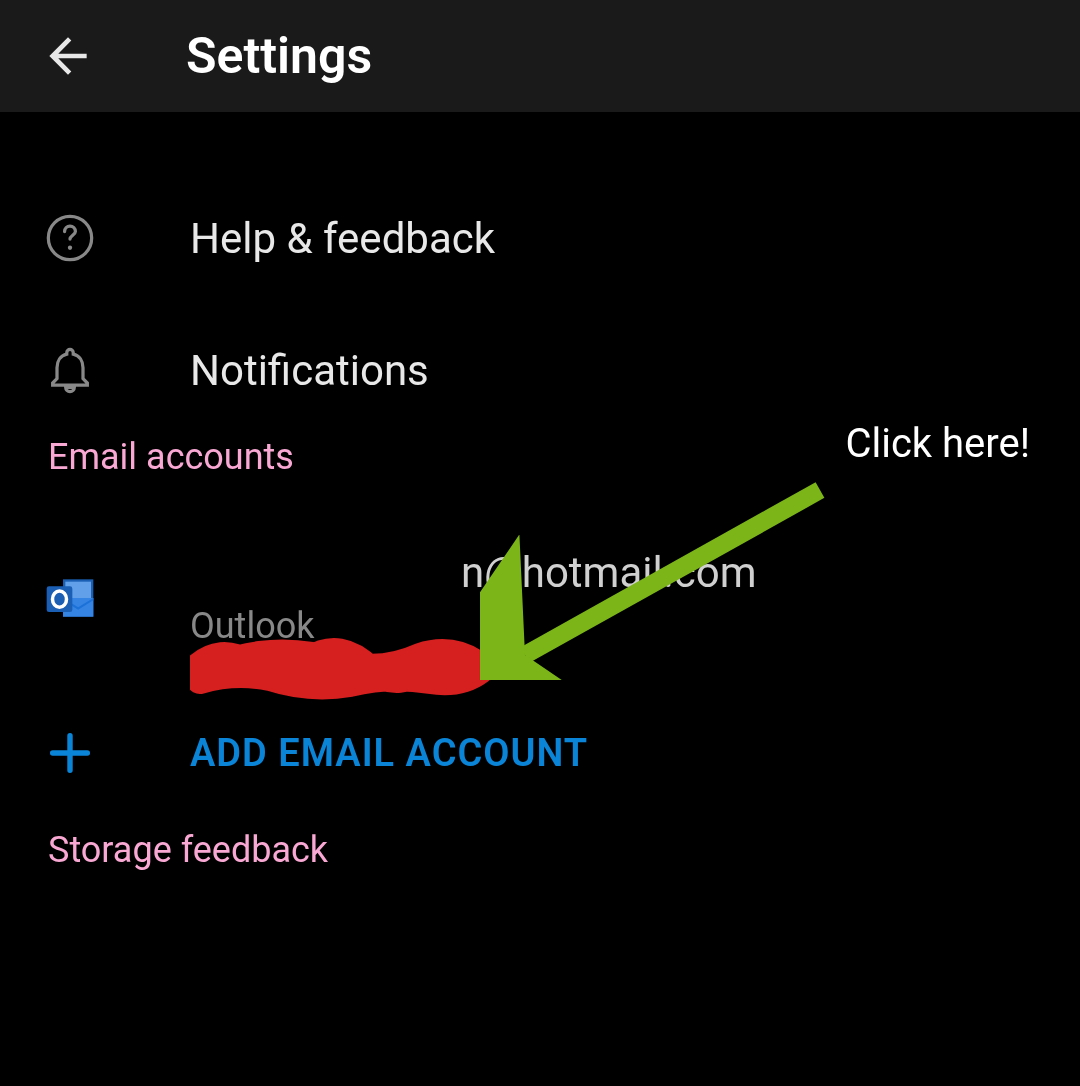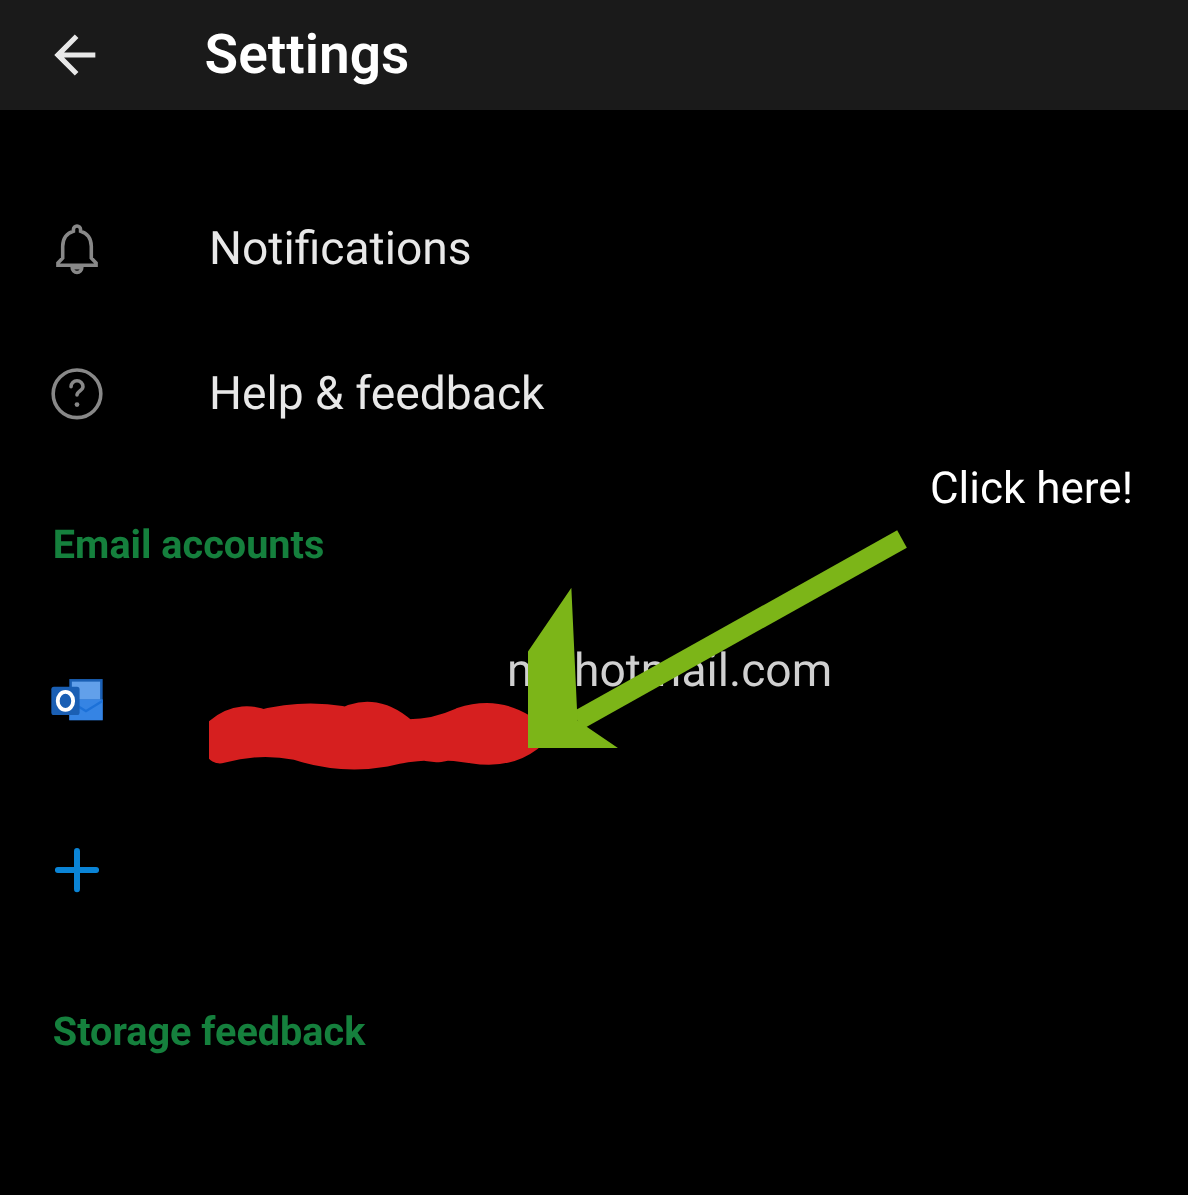--- a/index.html
+++ b/index.html
@@ -7,21 +7,21 @@
       width: 1080px;
       height: 1086px;
       background: #000000;
       font-family: -apple-system, BlinkMacSystemFont, "Segoe UI", Roboto, Arial, sans-serif;
       color: #e8e8e8;
       overflow: hidden;
       position: relative;
     }
     .header {
       background: #1a1a1a;
-      height: 100px;
+      height: 112px;
       display: flex;
       align-items: center;
       padding: 0 40px;
       gap: 90px;
     }
     .back-arrow {
       display: flex;
       align-items: center;
       justify-content: center;
     }
@@ -44,24 +44,23 @@
       width: 60px;
       display: flex;
       justify-content: center;
       align-items: center;
     }
     .item-label {
       font-size: 42px;
       color: #e8e8e8;
     }
     .section-header {
-      color: #15803d;
+      color: #f9a8d4;
       font-size: 36px;
-      font-weight: 700;
-      margin-top: 50px;
+      font-weight: 400;
       margin-bottom: 40px;
       padding-left: 8px;
     }
     .account-item {
       display: flex;
       align-items: center;
       gap: 90px;
       padding: 30px 0;
       cursor: pointer;
       position: relative;
@@ -133,35 +132,35 @@
     </svg>
   </div>
   <div class="header-title">Settings</div>
 </div>
 
 <div class="content">
 
   <div class="settings-item">
     <div class="icon-container">
       <svg width="52" height="52" viewBox="0 0 24 24">
-        <path d="M12 22c1.1 0 2-.9 2-2h-4c0 1.1.9 2 2 2zm6-6v-5c0-3.07-1.63-5.64-4.5-6.32V4c0-.83-.67-1.5-1.5-1.5s-1.5.67-1.5 1.5v.68C7.64 5.36 6 7.92 6 11v5l-2 2v1h16v-1l-2-2z" fill="none" stroke="#888888" stroke-width="1.5"></path>
-      </svg>
-    </div>
-    <div class="item-label">Notifications</div>
-  </div>
-
-  <div class="settings-item">
-    <div class="icon-container">
-      <svg width="52" height="52" viewBox="0 0 24 24">
         <circle cx="12" cy="12" r="10" fill="none" stroke="#888888" stroke-width="1.5"></circle>
         <path d="M9.5 9a2.5 2.5 0 0 1 5 0c0 1.5-2.5 2-2.5 3.5" fill="none" stroke="#888888" stroke-width="1.5" stroke-linecap="round"></path>
         <circle cx="12" cy="16.5" r="1" fill="#888888"></circle>
       </svg>
     </div>
     <div class="item-label">Help &amp; feedback</div>
+  </div>
+
+  <div class="settings-item">
+    <div class="icon-container">
+      <svg width="52" height="52" viewBox="0 0 24 24">
+        <path d="M12 22c1.1 0 2-.9 2-2h-4c0 1.1.9 2 2 2zm6-6v-5c0-3.07-1.63-5.64-4.5-6.32V4c0-.83-.67-1.5-1.5-1.5s-1.5.67-1.5 1.5v.68C7.64 5.36 6 7.92 6 11v5l-2 2v1h16v-1l-2-2z" fill="none" stroke="#888888" stroke-width="1.5"></path>
+      </svg>
+    </div>
+    <div class="item-label">Notifications</div>
   </div>
 
   <div class="section-header">Email accounts</div>
 
   <div class="account-item">
     <div class="icon-container">
       <svg class="outlook-icon" viewBox="0 0 48 48">
         <rect x="18" y="8" width="26" height="32" fill="#1a5fb4"></rect>
         <rect x="20" y="10" width="22" height="14" fill="#62a0ea"></rect>
         <polygon points="18,24 44,24 44,40 18,40" fill="#3584e4"></polygon>
@@ -177,20 +176,21 @@
       <div class="account-provider">Outlook</div>
     </div>
   </div>
 
   <div class="add-account-item">
     <div class="icon-container">
       <svg width="52" height="52" viewBox="0 0 24 24">
         <path d="M12 4v16M4 12h16" stroke="#0a84d6" stroke-width="2.5" stroke-linecap="round"></path>
       </svg>
     </div>
+    <div class="add-account-label">ADD EMAIL ACCOUNT</div>
   </div>
 
   <div class="section-header">Storage feedback</div>
 
 </div>
 
 <svg class="redaction" width="310" height="70">
   <path d="M5,35 Q30,10 60,30 Q90,50 120,25 Q150,5 180,35 Q210,55 240,30 Q265,15 290,35 Q270,50 240,45 Q200,38 160,48 Q120,55 80,42 Q45,35 10,45 Q30,25 70,20 Q110,15 150,28 Q190,40 230,22 Q260,12 285,28" stroke="#d61f1f" stroke-width="28" fill="none" stroke-linecap="round" stroke-linejoin="round"></path>
 </svg>
 

